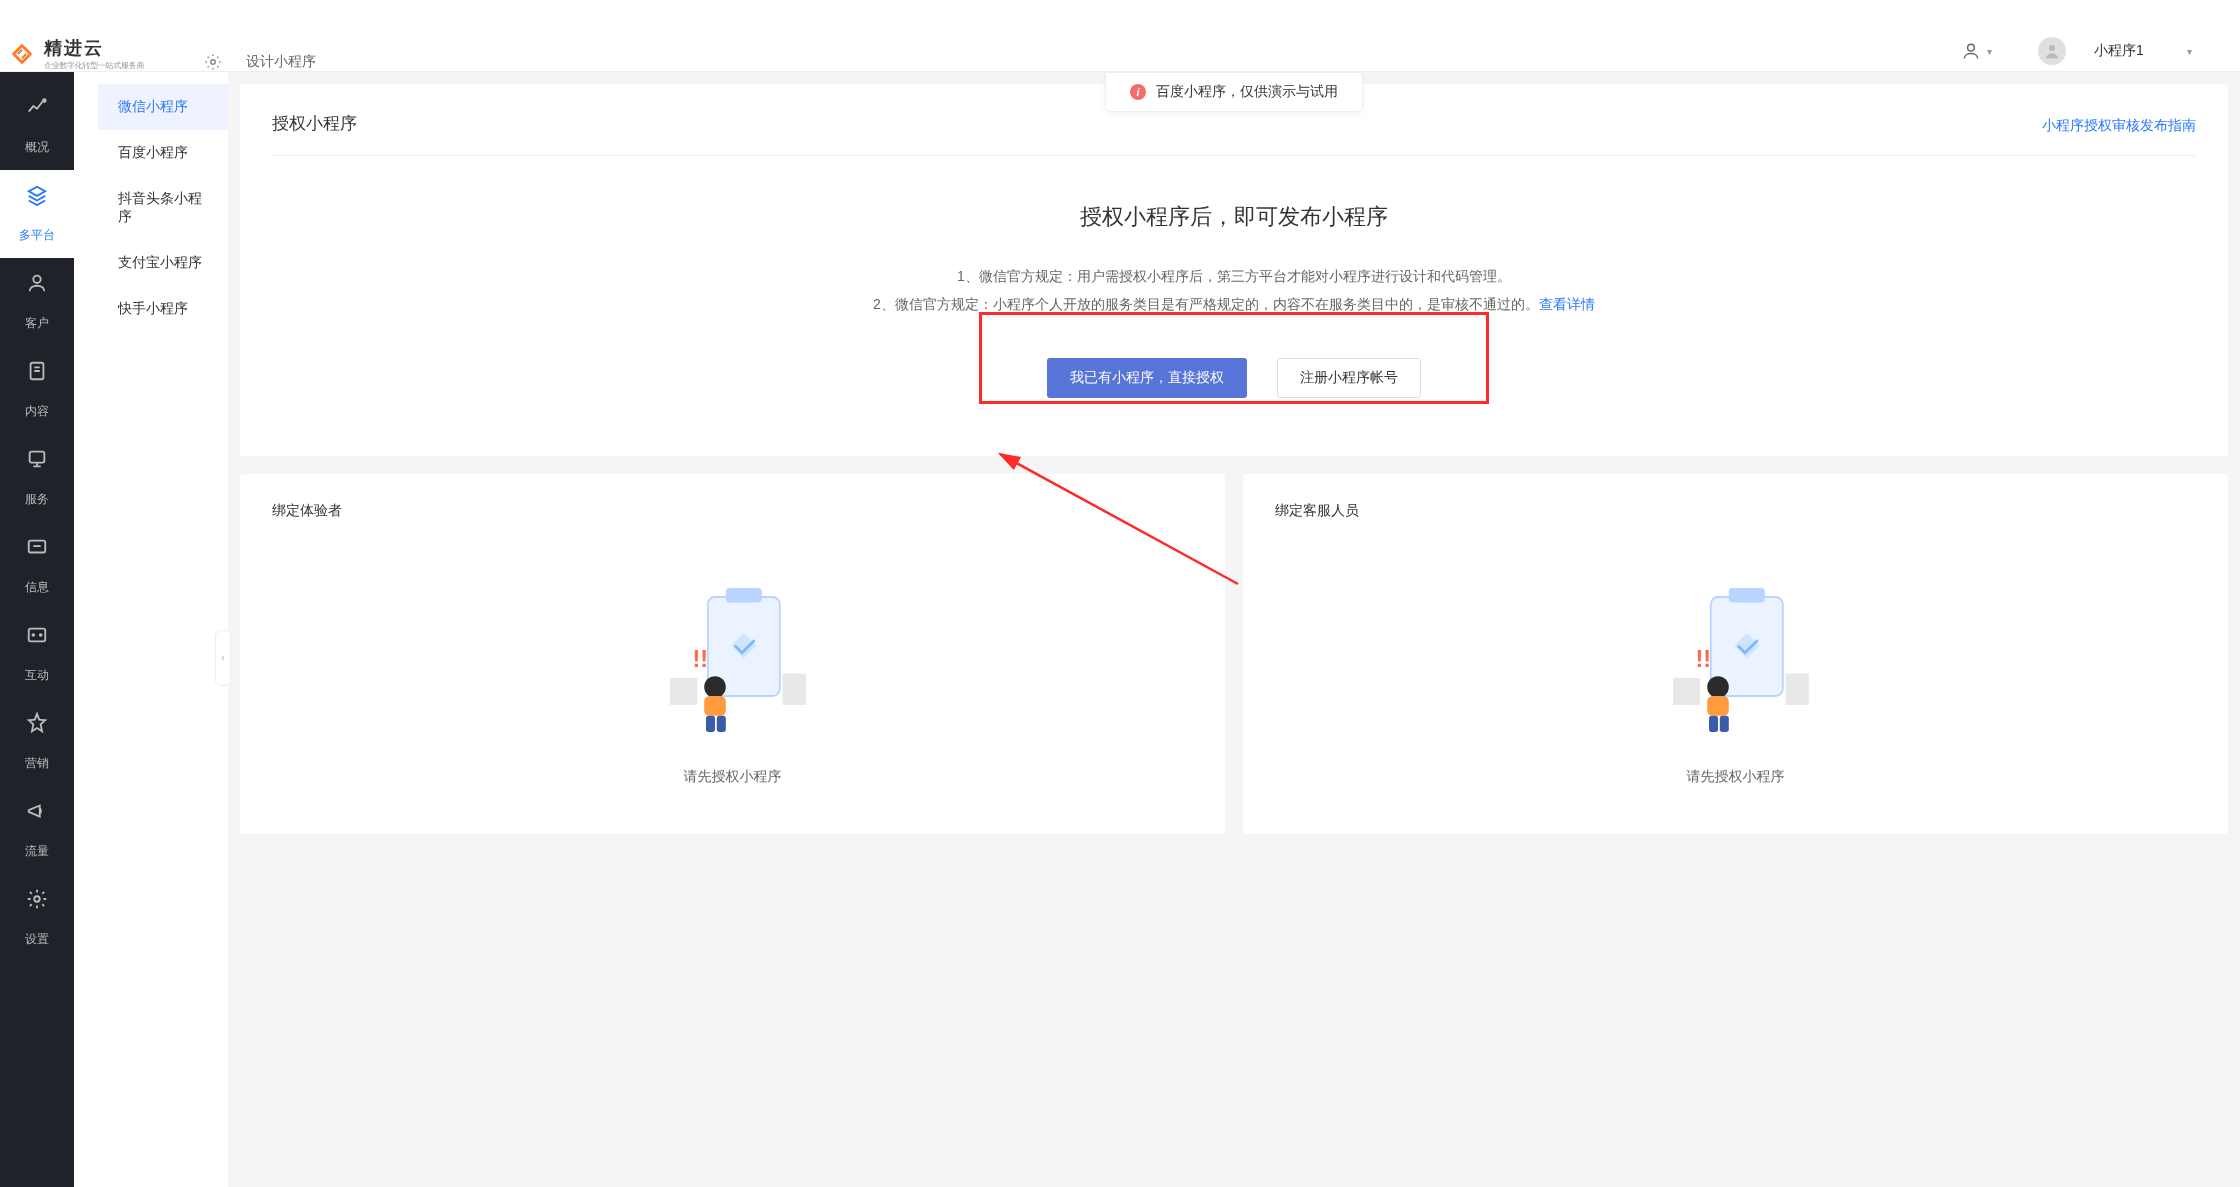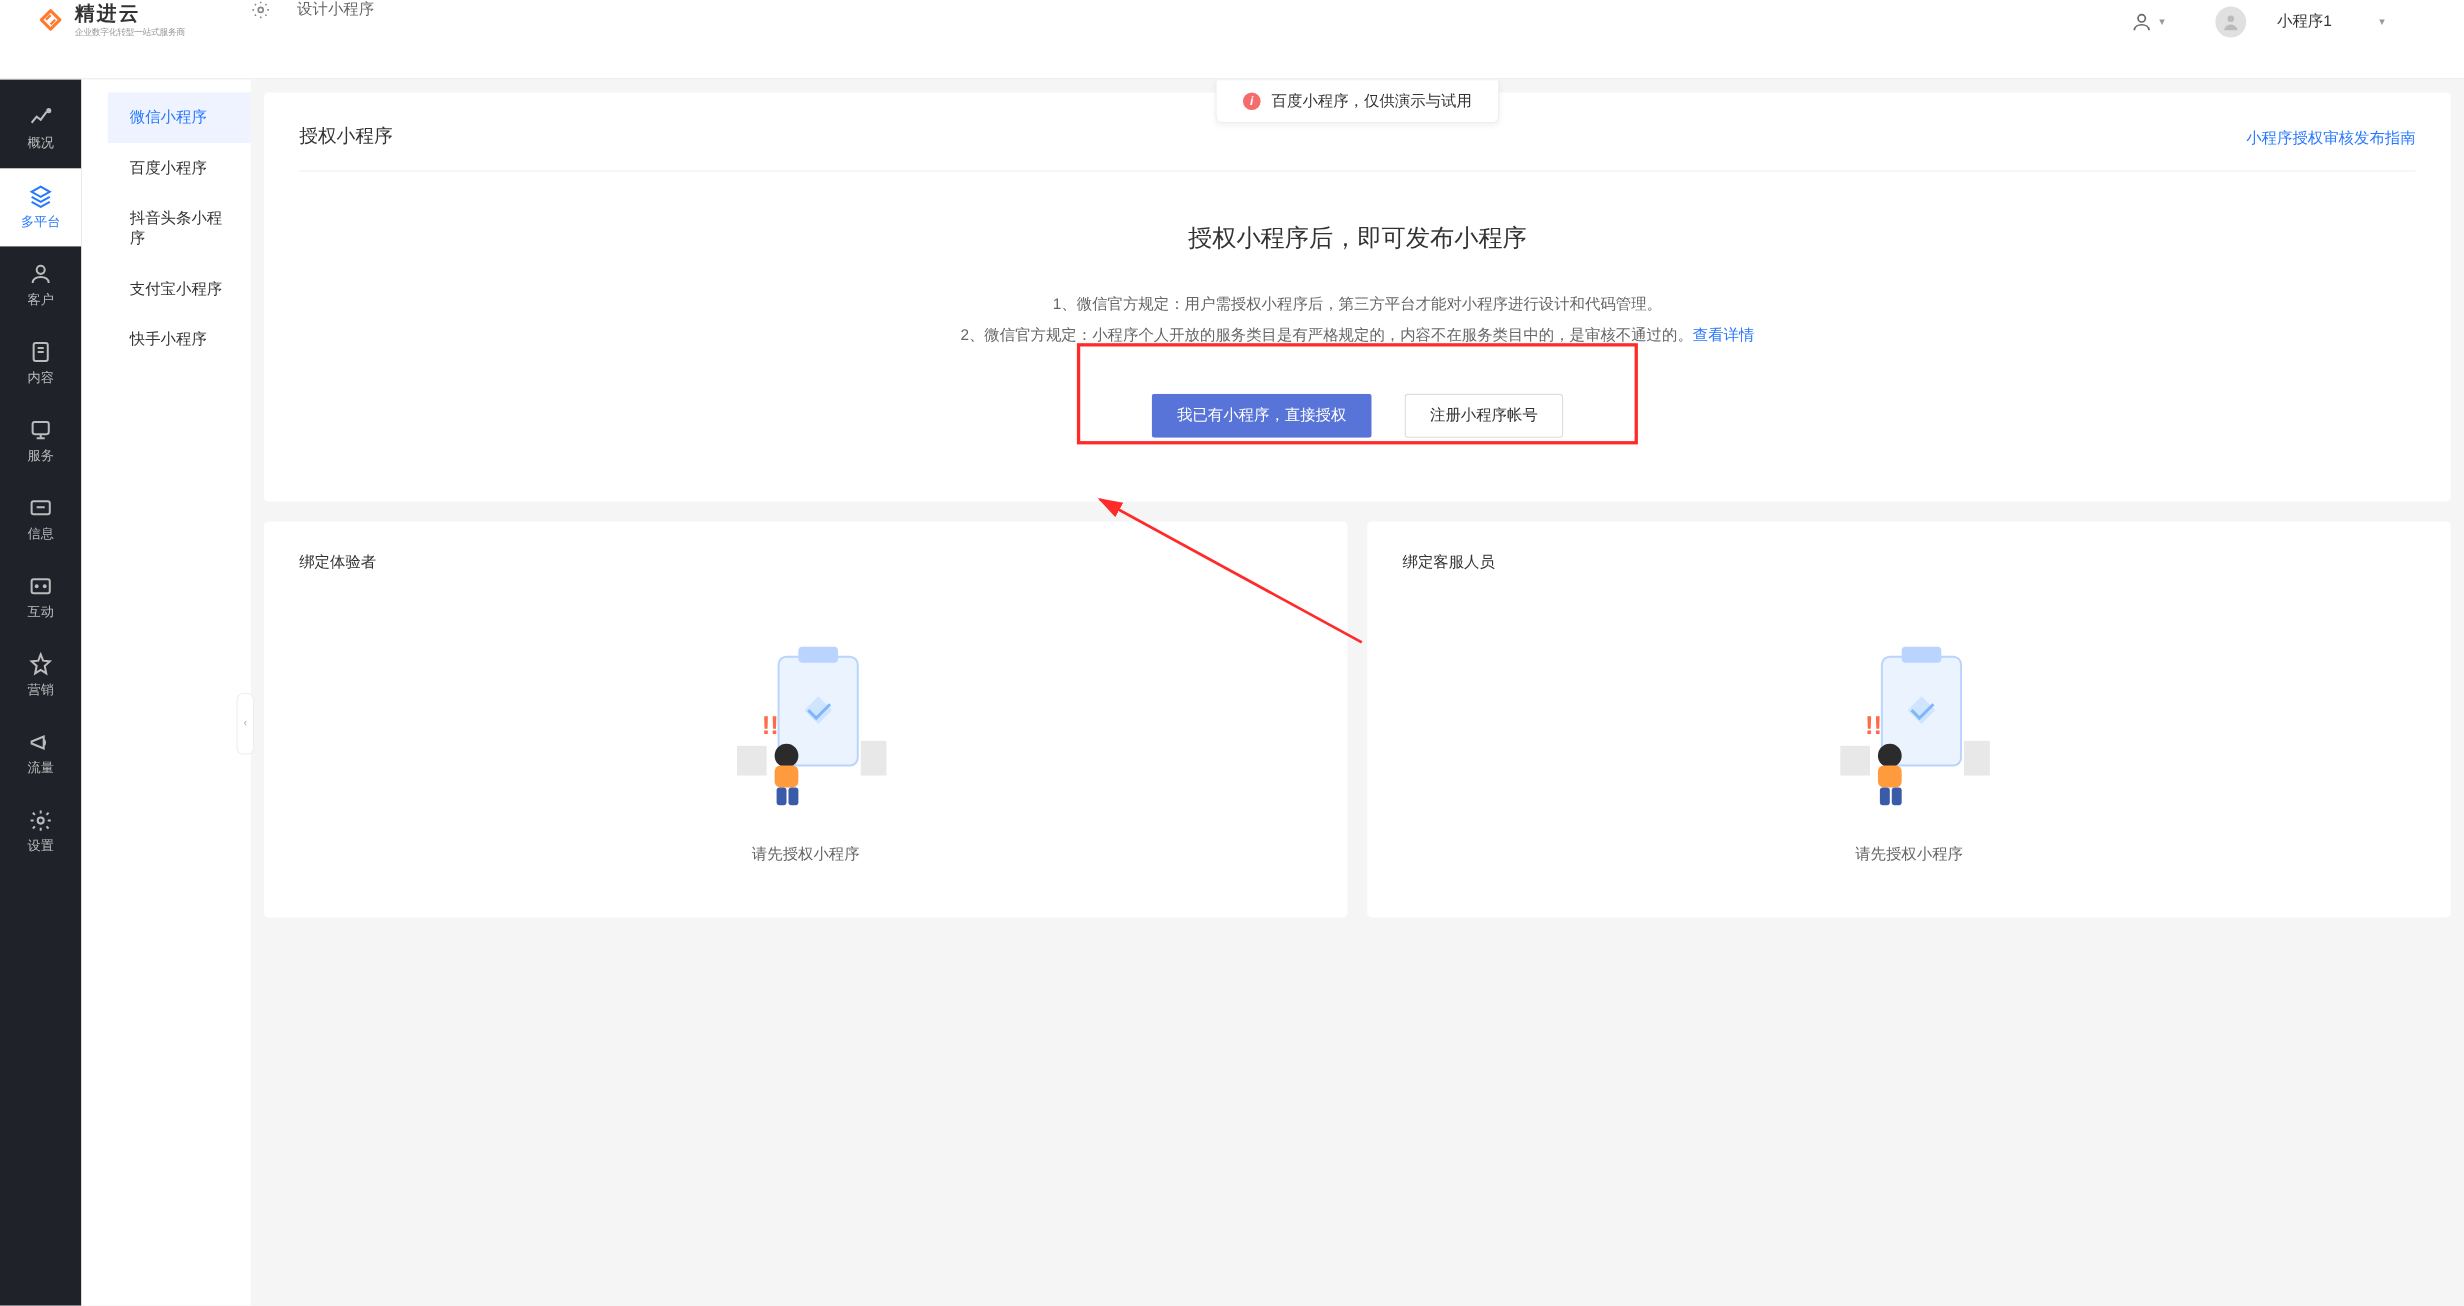--- a/index.html
+++ b/index.html
@@ -1,40 +1,40 @@
 <!DOCTYPE html>
 <html><head>
   <meta charset="utf-8">
   <style>
     * { margin: 0; padding: 0; box-sizing: border-box; }
     body { font-family: -apple-system, BlinkMacSystemFont, "PingFang SC", "Microsoft YaHei", sans-serif; font-size: 14px; color: #333; background: #f5f5f5; overflow: hidden; }
     
     .app { display: flex; flex-direction: column; height: 100vh; }
     
     
-    .header { height: 72px; background: #fff; display: flex; align-items: flex-start; padding: 0 32px; border-bottom: 1px solid #eee; position: relative; z-index: 10; }
+    .header { height: 72px; background: #fff; display: flex; align-items: flex-end; padding: 0 8px; border-bottom: 1px solid #eee; position: relative; z-index: 10; }
     .logo { display: flex; align-items: center; gap: 8px; margin-right: 60px; }
     .logo-icon { width: 28px; height: 28px; }
     .logo-text { display: flex; flex-direction: column; }
     .logo-title { font-size: 18px; font-weight: 700; letter-spacing: 2px; }
     .logo-sub { font-size: 8px; color: #999; letter-spacing: -0.3px; }
     .header-link { display: flex; align-items: center; gap: 24px; color: #666; }
     .gear-icon { width: 18px; height: 18px; }
     .header-right { margin-left: auto; display: flex; align-items: center; gap: 40px; padding-right: 20px; }
     .user-trigger { display: flex; align-items: center; gap: 6px; color: #666; cursor: pointer; }
     .chevron { font-size: 10px; color: #999; }
     .program-select { display: flex; align-items: center; gap: 28px; padding: 6px 20px 6px 6px; cursor: pointer; min-width: 180px; }
     .avatar-circle { width: 28px; height: 28px; border-radius: 50%; background: #e0e0e0; display: flex; align-items: center; justify-content: center; }
     
     
     .body { flex: 1; display: flex; overflow: hidden; position: relative; }
     
     
     .nav-rail { width: 74px; background: #1f2329; display: flex; flex-direction: column; color: #bbb; padding-top: 10px; flex-shrink: 0; }
-    .nav-item { display: flex; flex-direction: column; align-items: center; gap: 4px; padding: 14px 0; font-size: 12px; cursor: pointer; }
+    .nav-item { display: flex; flex-direction: column; align-items: center; gap: 21px; padding: 14px 0; font-size: 12px; cursor: pointer; }
     .nav-item.active { background: #fff; color: #2878ff; }
     .nav-item svg { width: 22px; height: 22px; }
     
     
     .sub-sidebar { width: 154px; background: #fff; padding: 12px 0; flex-shrink: 0; position: relative; }
     .sub-item { padding: 14px 20px; cursor: pointer; color: #333; font-size: 14px; margin-left: 24px; }
     .sub-item.active { background: #eef3ff; color: #2878ff; }
     .collapse-handle { position: absolute; right: -3px; top: 50%; width: 16px; height: 56px; background: #fff; border: 1px solid #eee; border-radius: 6px; display: flex; align-items: center; justify-content: center; cursor: pointer; color: #aaa; font-size: 10px; }
     
     

